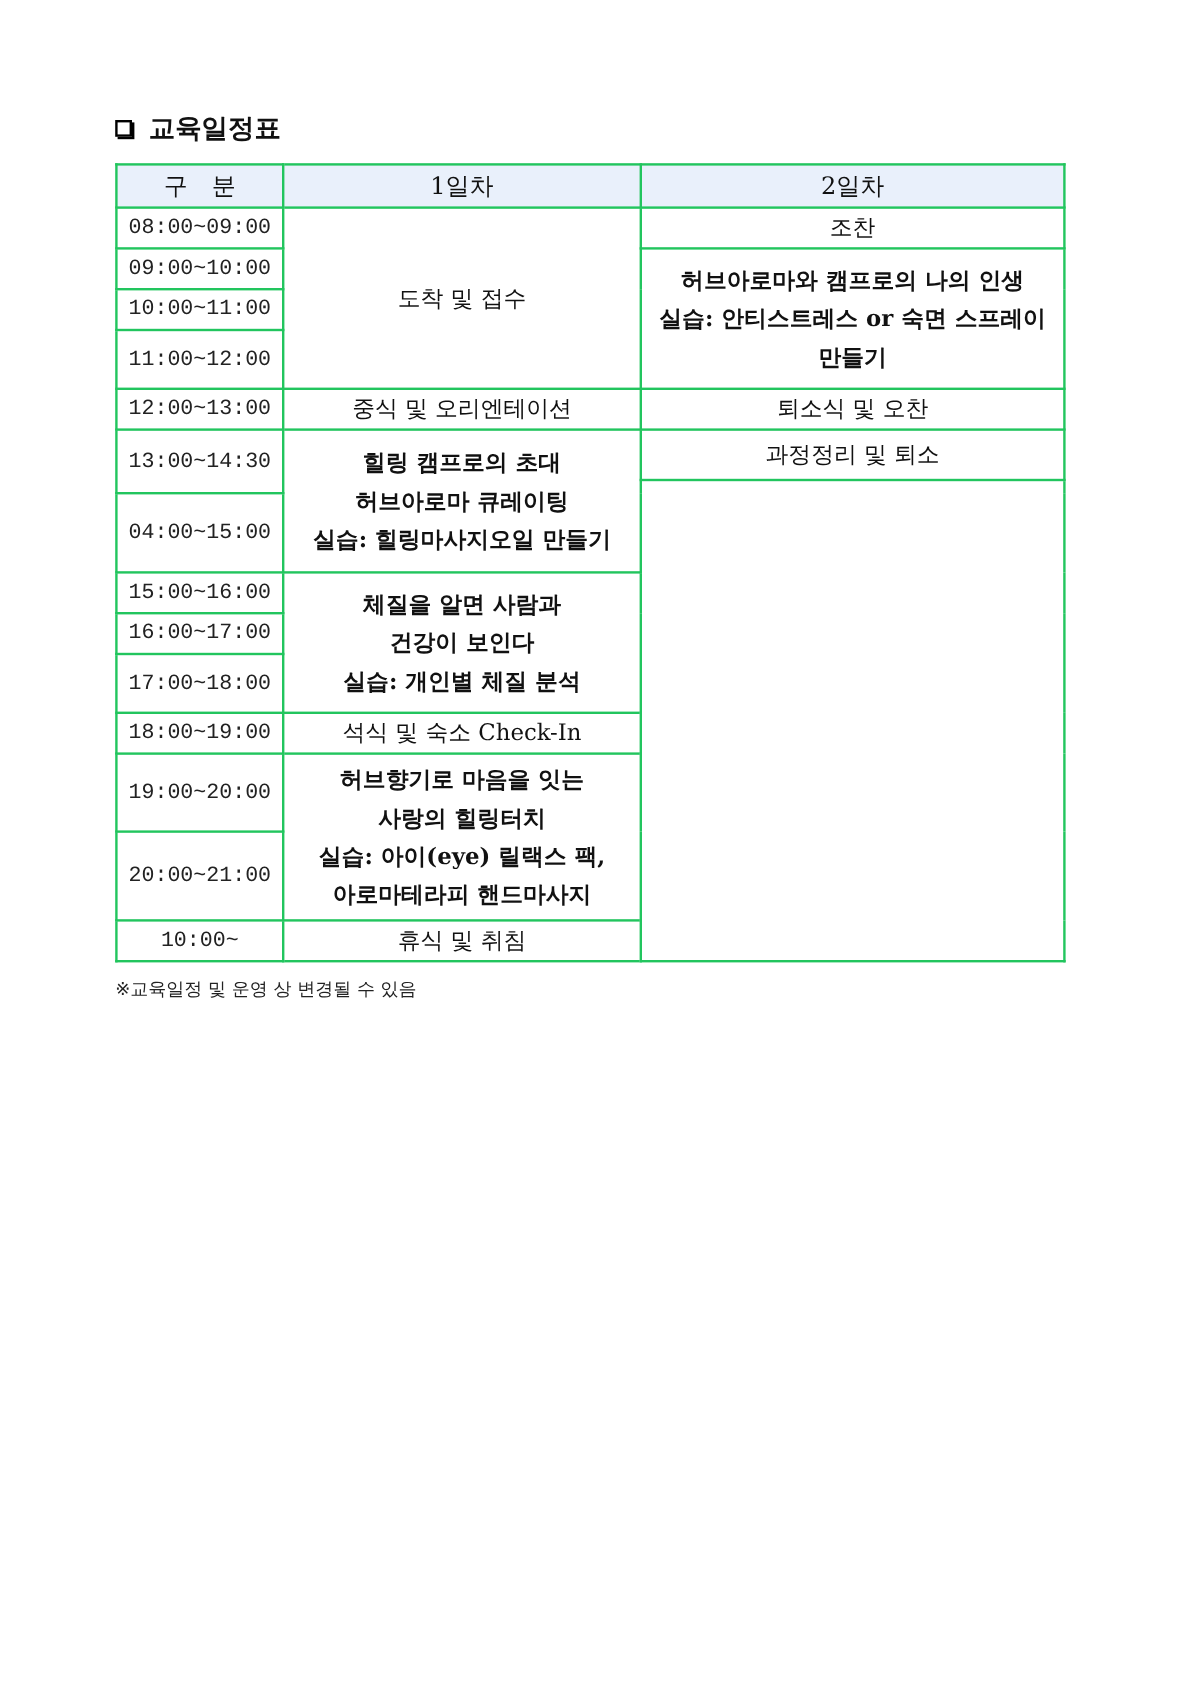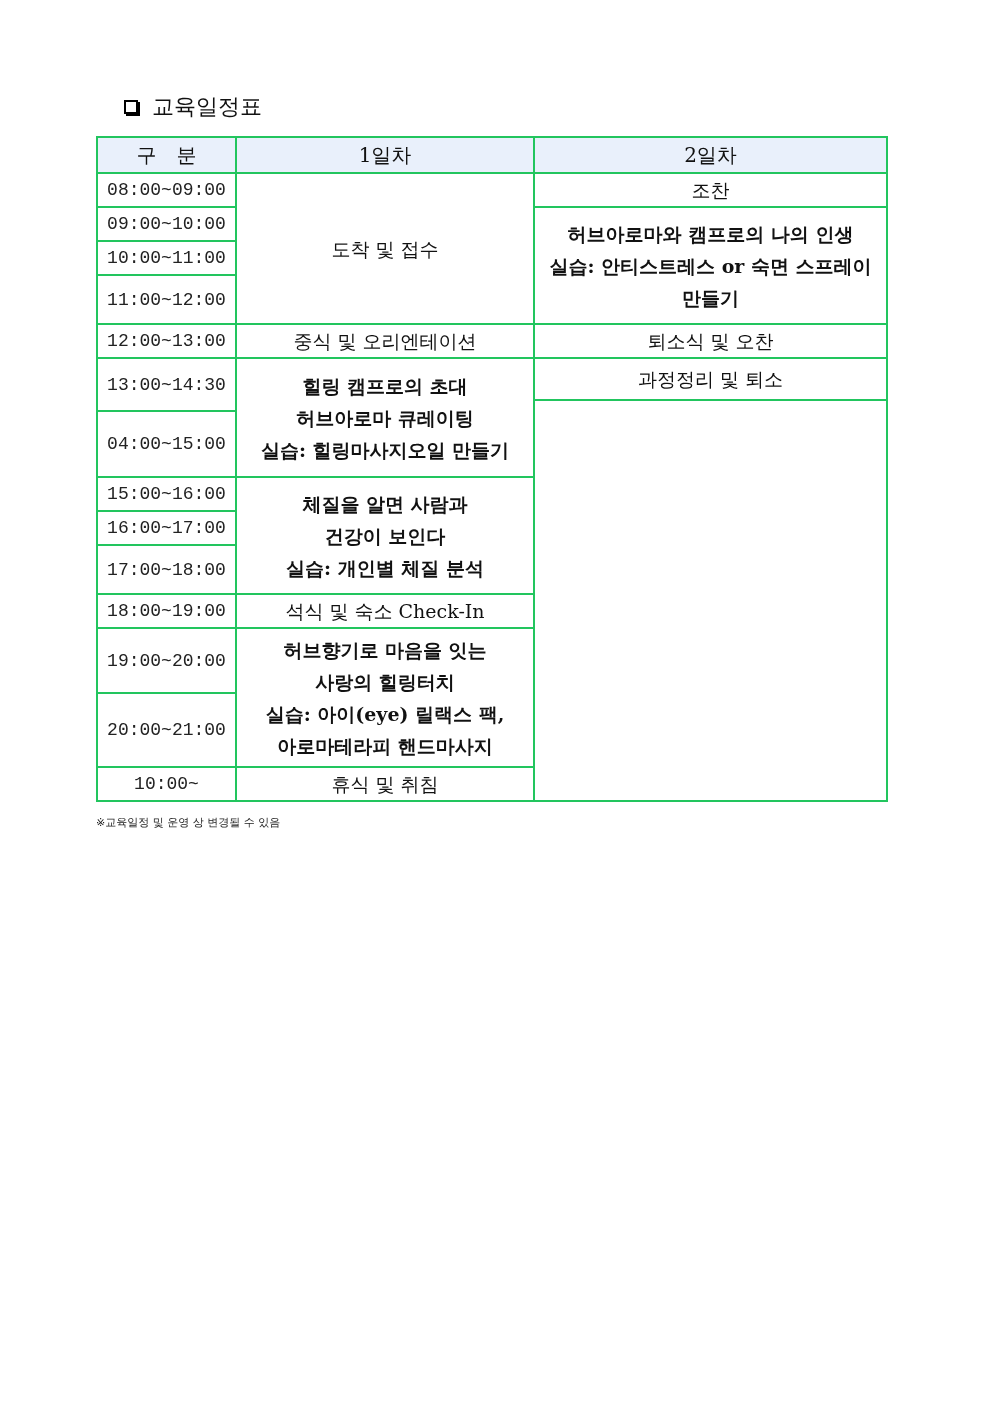--- a/index.html
+++ b/index.html
@@ -1,26 +1,26 @@
 <!DOCTYPE html>
 <html><head>
 <meta charset="utf-8">
 <style>
   html, body { margin: 0; padding: 0; background: #ffffff; }
   body { width: 992px; height: 1403px; position: relative; font-family: "DejaVu Serif", serif; color: #111; }
-  .title { position: absolute; left: 96px; top: 92px; font-size: 22px; font-weight: normal; display: flex; align-items: center; letter-spacing: 0; margin-left: 28px; }
+  .title { position: absolute; left: 96px; top: 92px; font-size: 22px; font-weight: bold; display: flex; align-items: center; letter-spacing: 0; }
   .title .box { display: inline-block; width: 14px; height: 14px; border: 2.5px solid #000; box-shadow: 2px 2px 0 #000; margin-right: 14px; box-sizing: border-box; }
   table.sched { position: absolute; left: 96px; top: 136px; width: 790px; border-collapse: collapse; border: 2px solid #000; table-layout: fixed; }
   table.sched td, table.sched th { border: 2px solid #22c55e; text-align: center; vertical-align: middle; padding: 0 2px; font-size: 19px; font-weight: normal; line-height: 32px; }
   table.sched th { background: #e9f0fb; height: 34px; font-size: 20px; }
   .time { font-family: Liberation Mono, monospace; font-size: 18px !important; color: #222; }
   .bold { font-weight: bold !important; }
   .multi span { display: block; }
   .top { vertical-align: top !important; padding-top: 4px !important; }
-  .note { position: absolute; left: 96px; top: 815px; font-size: 11px; font-family: "DejaVu Sans", sans-serif; color: #222; }
+  .note { position: absolute; left: 96px; top: 815px; font-size: 15px; font-family: "DejaVu Sans", sans-serif; color: #222; }
 </style>
 </head>
 <body>
 
 <div class="title">
   <span class="box"></span>
   <span>교육일정표</span>
 </div>
 
 <table class="sched">

